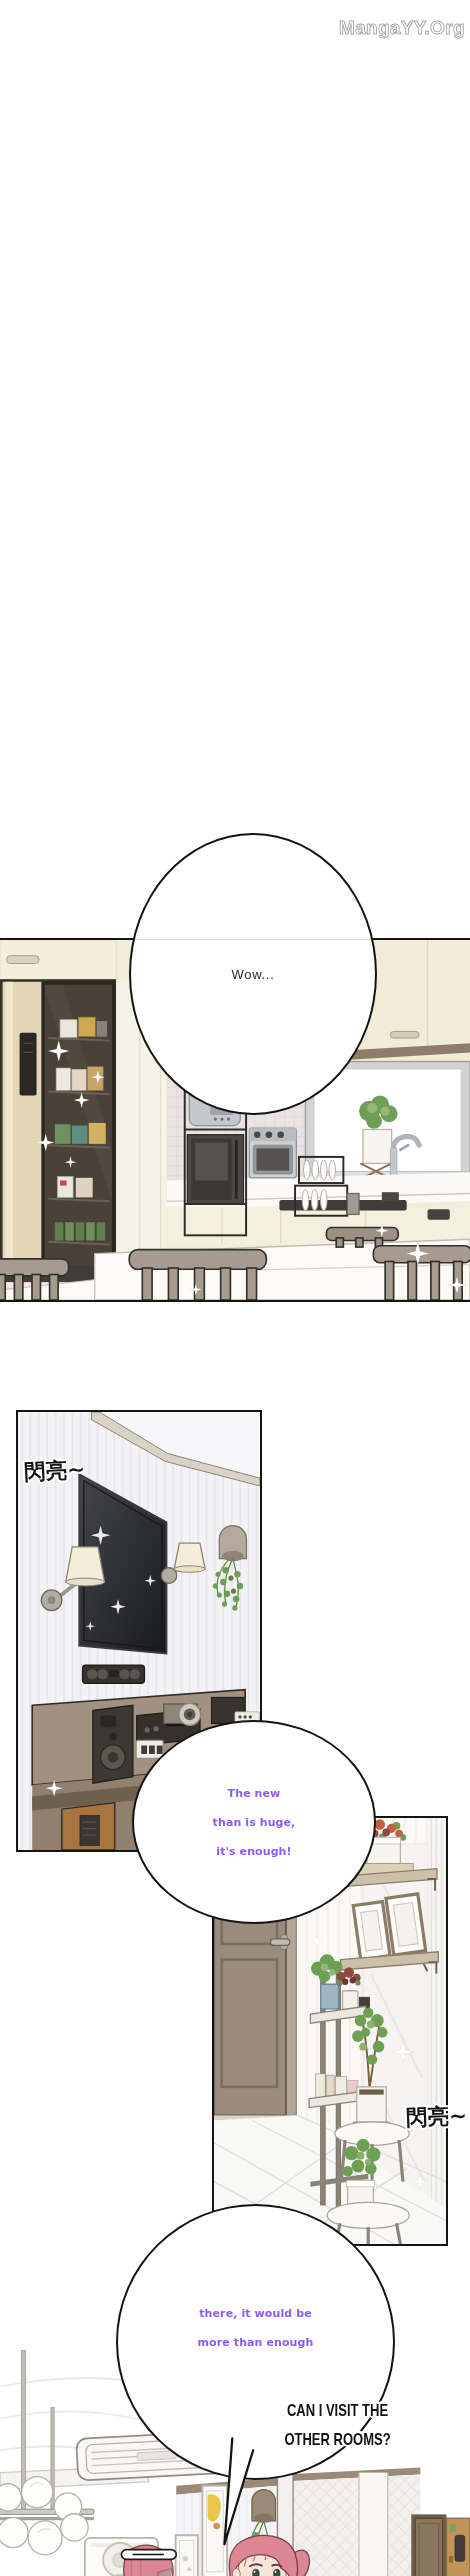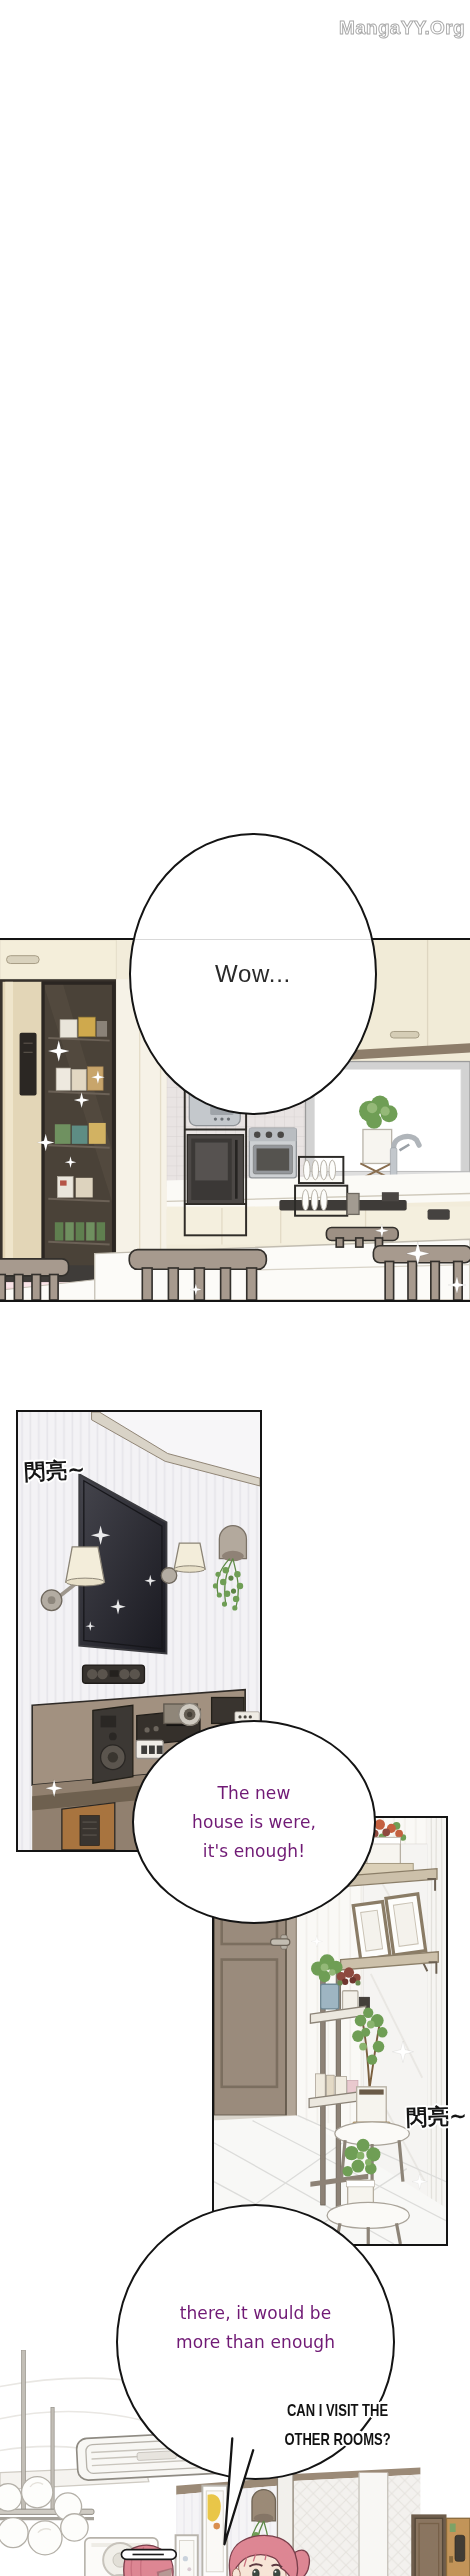--- a/index.html
+++ b/index.html
@@ -13,25 +13,25 @@
   .panel svg{display:block;width:100%;height:100%;}
   #panel-kitchen{left:0;top:922px;width:470px;height:364px;border-top:2px solid var(--c-ink,#141414);border-bottom:2px solid var(--c-ink,#141414);}
   #panel-tv{left:16.3px;top:1394px;width:246px;height:442px;border:2px solid var(--c-ink,#141414);}
   #panel-hall{left:212px;top:1800px;width:236px;height:430px;border:2px solid var(--c-ink,#141414);}
   #panel-room{left:0;top:2334px;width:470px;height:242px;z-index:1;}
   
   .bubble{position:absolute;background:#fff;border:2.3px solid var(--c-ink,#141414);border-radius:50%;
     z-index:2;display:flex;align-items:center;justify-content:center;text-align:center;overflow:hidden;}
   .bubble .txt{position:relative;color:#1c1c1c;}
   #bubble-wow{left:129px;top:817px;width:244px;height:278px;}
-  #bubble-wow .txt{font-family:"Liberation Sans",sans-serif;font-size:24px;letter-spacing:0.7px;color:#2a2a2a;}
+  #bubble-wow .txt{font-family:"Liberation Sans",sans-serif;font-size:13px;letter-spacing:0.7px;color:#2a2a2a;}
   #bubble-wow .panel-seam{position:absolute;left:0;right:0;top:104px;height:1.3px;background:#d9d9d9;}
   #bubble-huge{left:132px;top:1704px;width:240px;height:200px;}
   #bubble-stay{left:116px;top:2188px;width:275px;height:272px;}
-  .bubble .lines{font-family:"DejaVu Sans",sans-serif;font-size:17px;line-height:29px;color:#701a75;letter-spacing:0.1px;}
+  .bubble .lines{font-family:"DejaVu Sans",sans-serif;font-size:11px;line-height:29px;color:#8b5cf6;letter-spacing:0.1px;font-weight:bold;}
   #bubble-stay .lines{padding-bottom:29px;}
   
   #bubble-tail{position:absolute;left:214px;top:2417px;width:47px;height:118px;z-index:3;}
   
   .shout{position:absolute;left:272px;top:2380px;width:131px;z-index:4;text-align:center;
     font-family:"Liberation Sans",sans-serif;font-weight:700;font-size:13px;line-height:24px;color:#121212;
     transform:scaleY(1.22);transform-origin:top center;letter-spacing:0;
     text-shadow:-1.3px -1.3px 0 #fff,1.3px -1.3px 0 #fff,-1.3px 1.3px 0 #fff,1.3px 1.3px 0 #fff,0 -2px 0 #fff,0 2px 0 #fff,-2px 0 0 #fff,2px 0 0 #fff;}
   
   .sfx{position:absolute;z-index:2;font-family:"DejaVu Sans",sans-serif;font-weight:700;font-size:21.5px;color:#141414;white-space:nowrap;
@@ -707,21 +707,21 @@
   </div>
 
   <div class="bubble" id="bubble-wow">
     <div class="panel-seam"></div>
     <span class="txt">Wow...</span>
   </div>
 
   <div class="bubble" id="bubble-huge">
     <div class="lines">
       <div>The new</div>
-      <div>house is were,</div>
+      <div>than is huge,</div>
       <div>it's enough!</div>
     </div>
   </div>
 
   <div class="bubble" id="bubble-stay">
     <div class="lines">
       <div>there, it would be</div>
       <div>more than enough</div>
     </div>
   </div>

